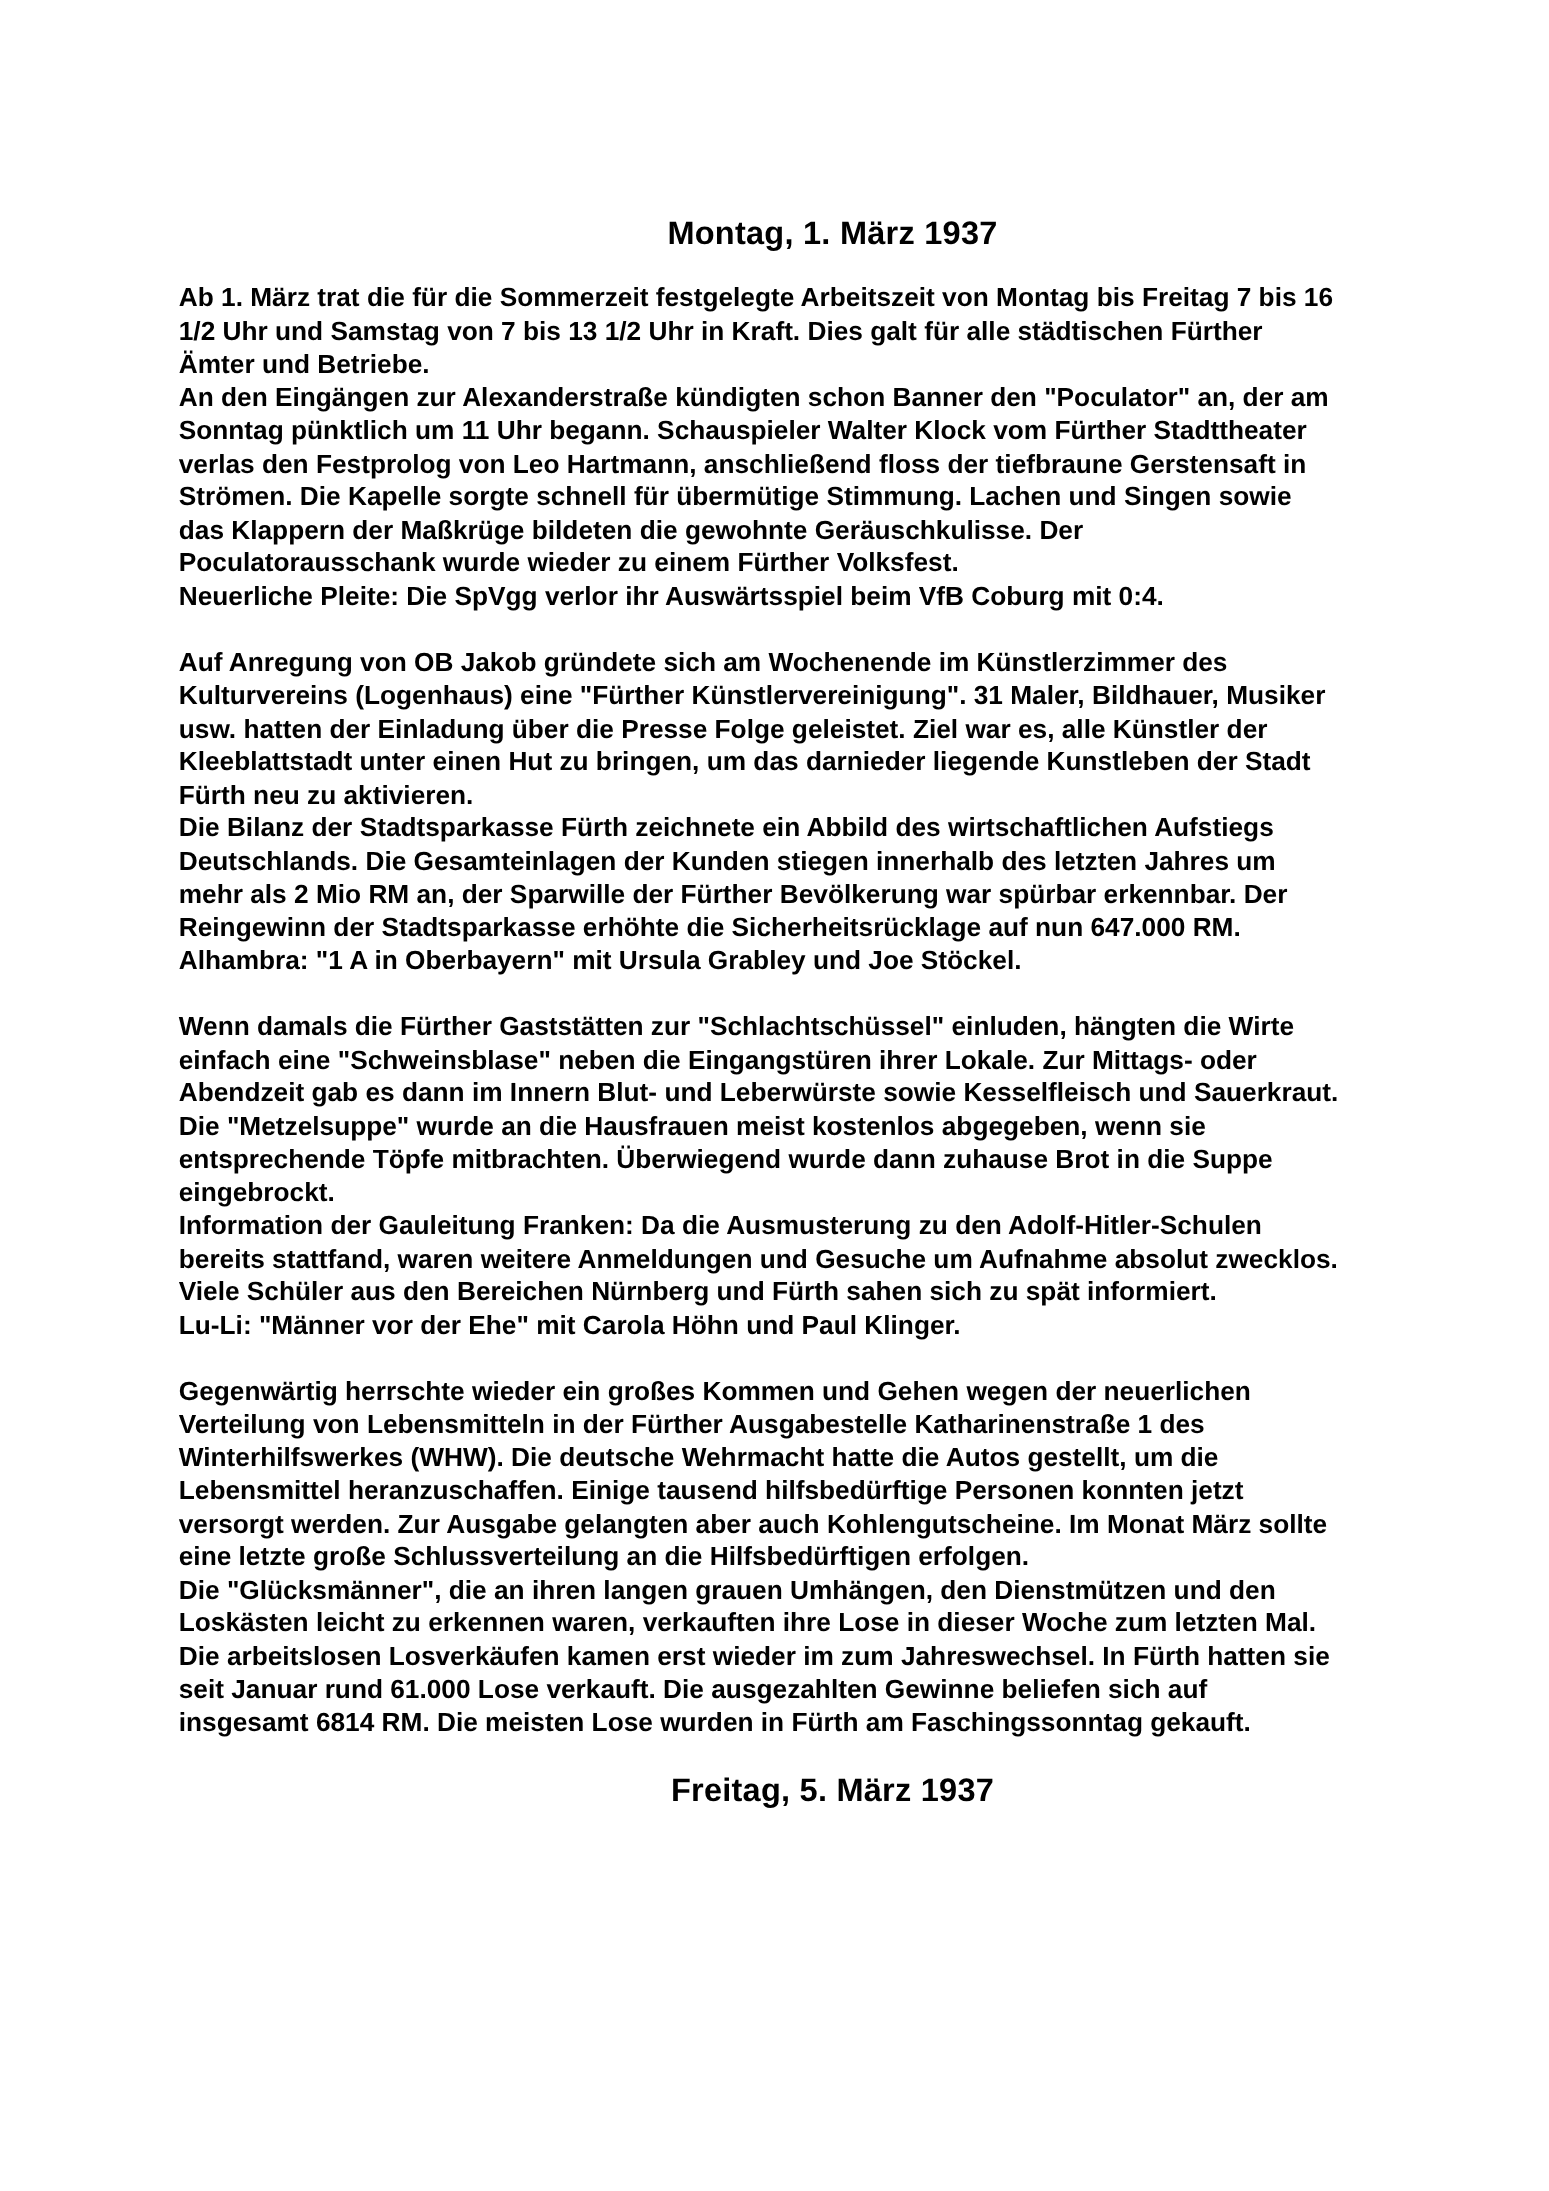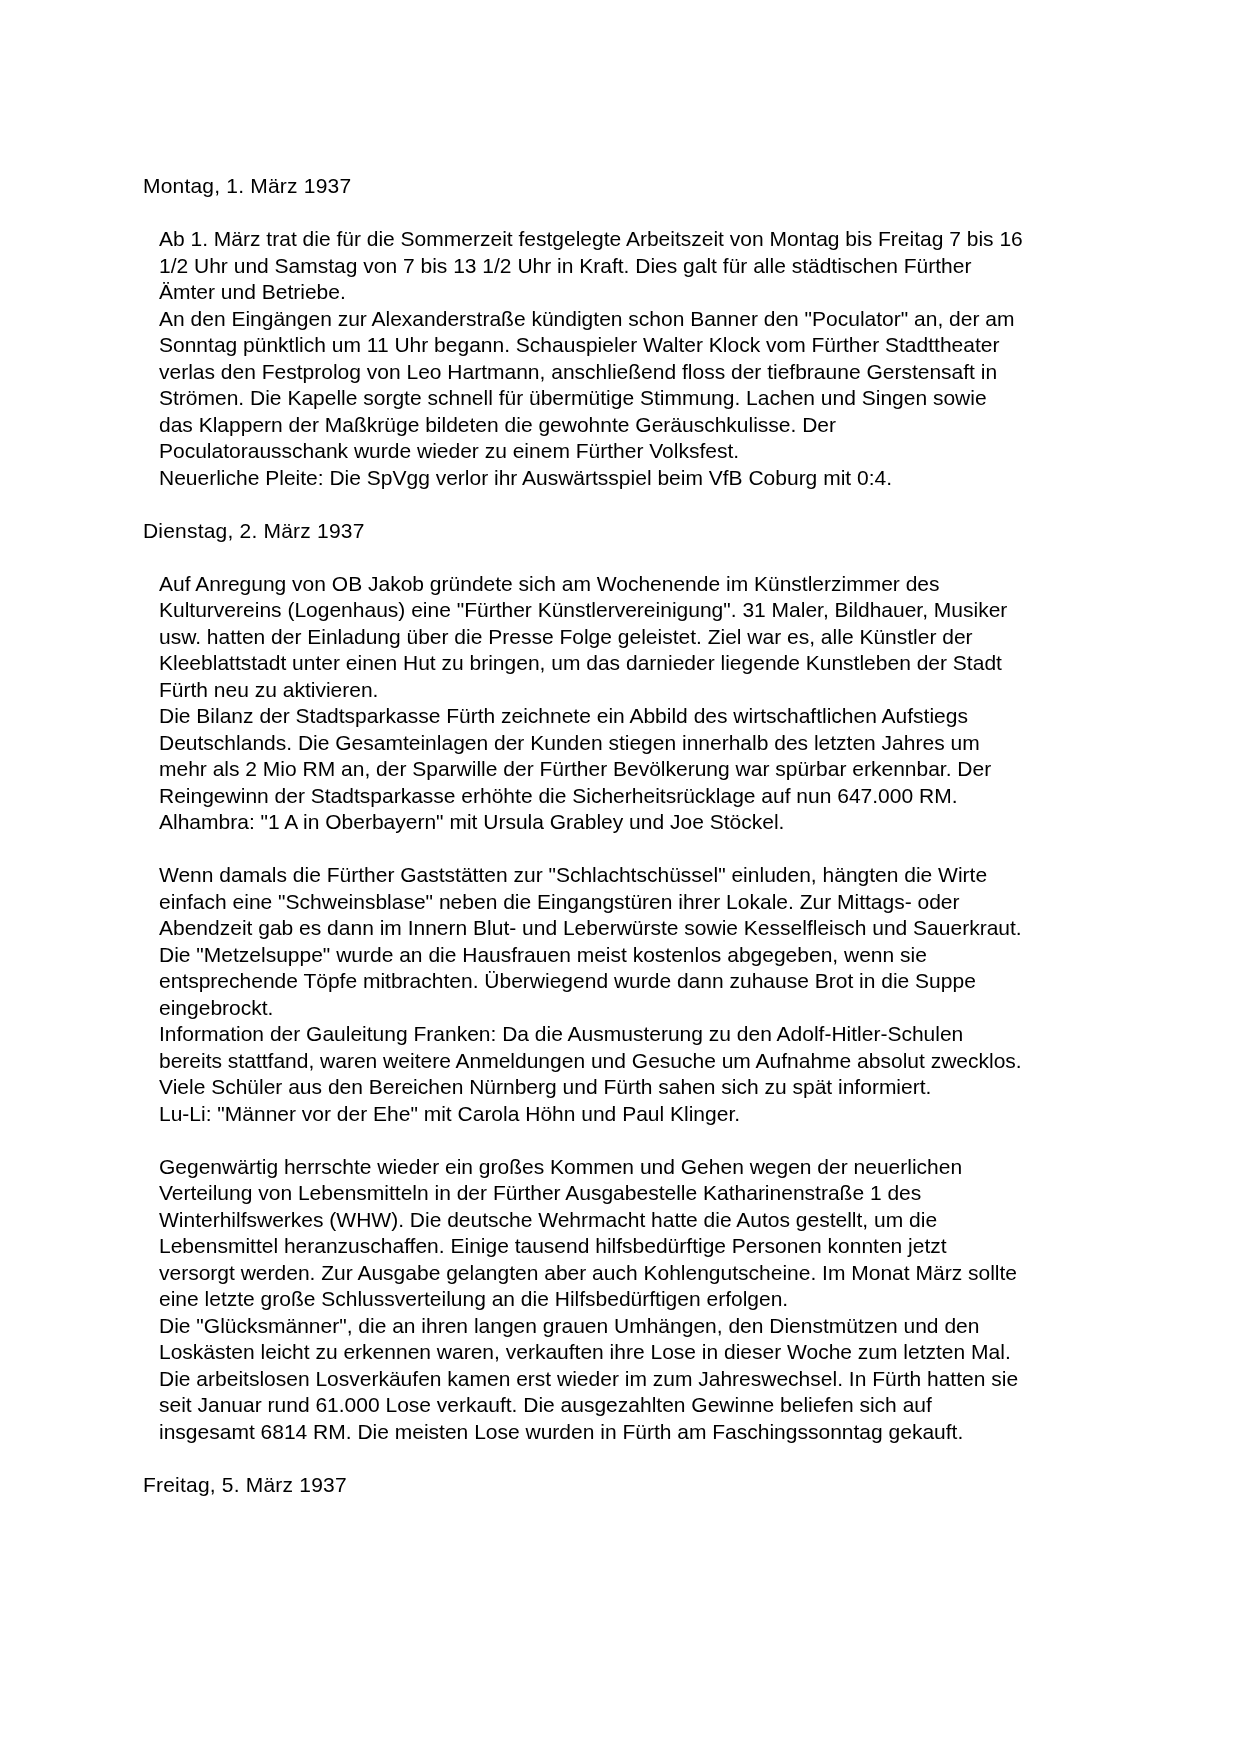--- a/index.html
+++ b/index.html
@@ -20,28 +20,30 @@
     height: 100%;
     padding: 173px 50px 0 143px;
     font-family: "Liberation Sans", "DejaVu Sans", sans-serif;
     font-size: 21px;
     line-height: 26.5px;
     color: #000000;
   }
   .section { margin: 0; }
   .section + .section { margin-top: 26.5px; }
   .day-heading {
-    font-size: 21px;
-    font-weight: 400;
+    font-size: 26px;
+    font-weight: 700;
     margin: 0 0 26.5px 0;
     letter-spacing: 0.2px;
+    text-align: center;
   }
   .day-paragraph {
     white-space: pre-line;
-    margin: 16px;
+    margin: 0;
+    font-weight: bold;
   }
 </style>
 </head>
 <body>
 
 <div class="page">
   <div class="doc">
 
     <div class="section">
       <h2 class="day-heading">Montag, 1. März 1937</h2>
@@ -51,21 +53,20 @@
 An den Eingängen zur Alexanderstraße kündigten schon Banner den "Poculator" an, der am
 Sonntag pünktlich um 11 Uhr begann. Schauspieler Walter Klock vom Fürther Stadttheater
 verlas den Festprolog von Leo Hartmann, anschließend floss der tiefbraune Gerstensaft in
 Strömen. Die Kapelle sorgte schnell für übermütige Stimmung. Lachen und Singen sowie
 das Klappern der Maßkrüge bildeten die gewohnte Geräuschkulisse. Der
 Poculatorausschank wurde wieder zu einem Fürther Volksfest.
 Neuerliche Pleite: Die SpVgg verlor ihr Auswärtsspiel beim VfB Coburg mit 0:4.</div>
     </div>
 
     <div class="section">
-      <h2 class="day-heading">Dienstag, 2. März 1937</h2>
       <div class="day-paragraph">Auf Anregung von OB Jakob gründete sich am Wochenende im Künstlerzimmer des
 Kulturvereins (Logenhaus) eine "Fürther Künstlervereinigung". 31 Maler, Bildhauer, Musiker
 usw. hatten der Einladung über die Presse Folge geleistet. Ziel war es, alle Künstler der
 Kleeblattstadt unter einen Hut zu bringen, um das darnieder liegende Kunstleben der Stadt
 Fürth neu zu aktivieren.
 Die Bilanz der Stadtsparkasse Fürth zeichnete ein Abbild des wirtschaftlichen Aufstiegs
 Deutschlands. Die Gesamteinlagen der Kunden stiegen innerhalb des letzten Jahres um
 mehr als 2 Mio RM an, der Sparwille der Fürther Bevölkerung war spürbar erkennbar. Der
 Reingewinn der Stadtsparkasse erhöhte die Sicherheitsrücklage auf nun 647.000 RM.
 Alhambra: "1 A in Oberbayern" mit Ursula Grabley und Joe Stöckel.</div>

